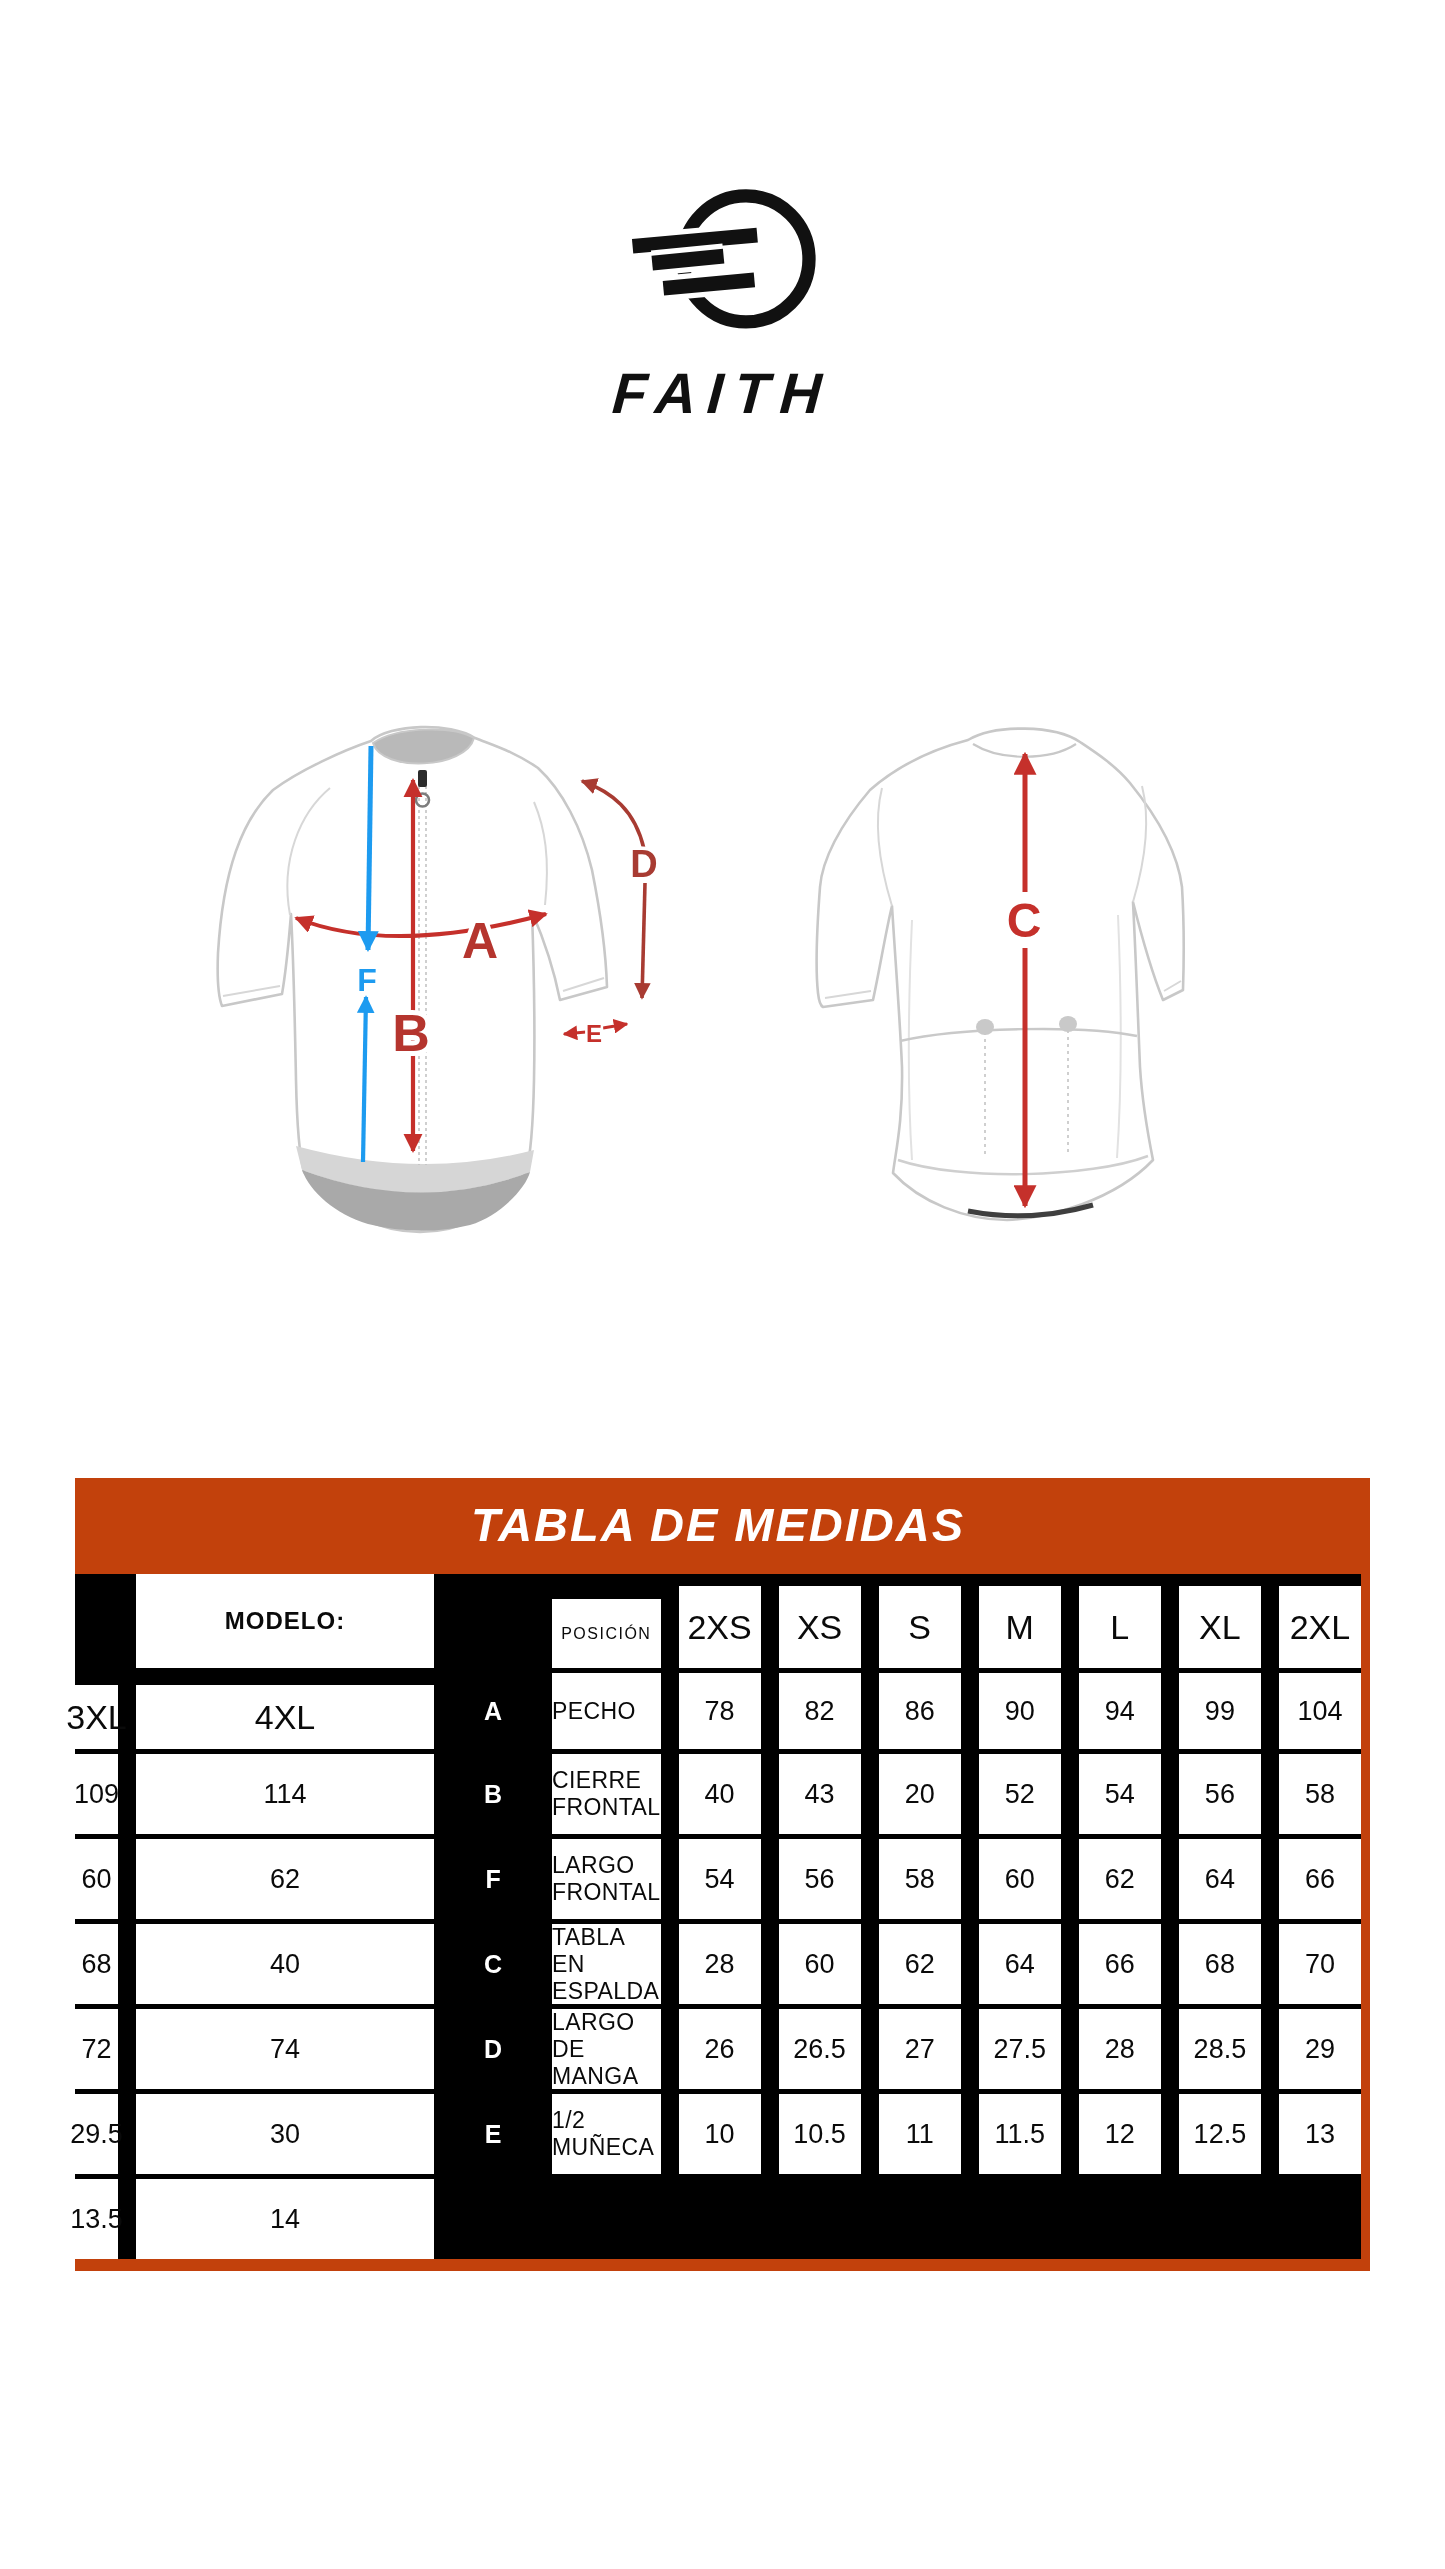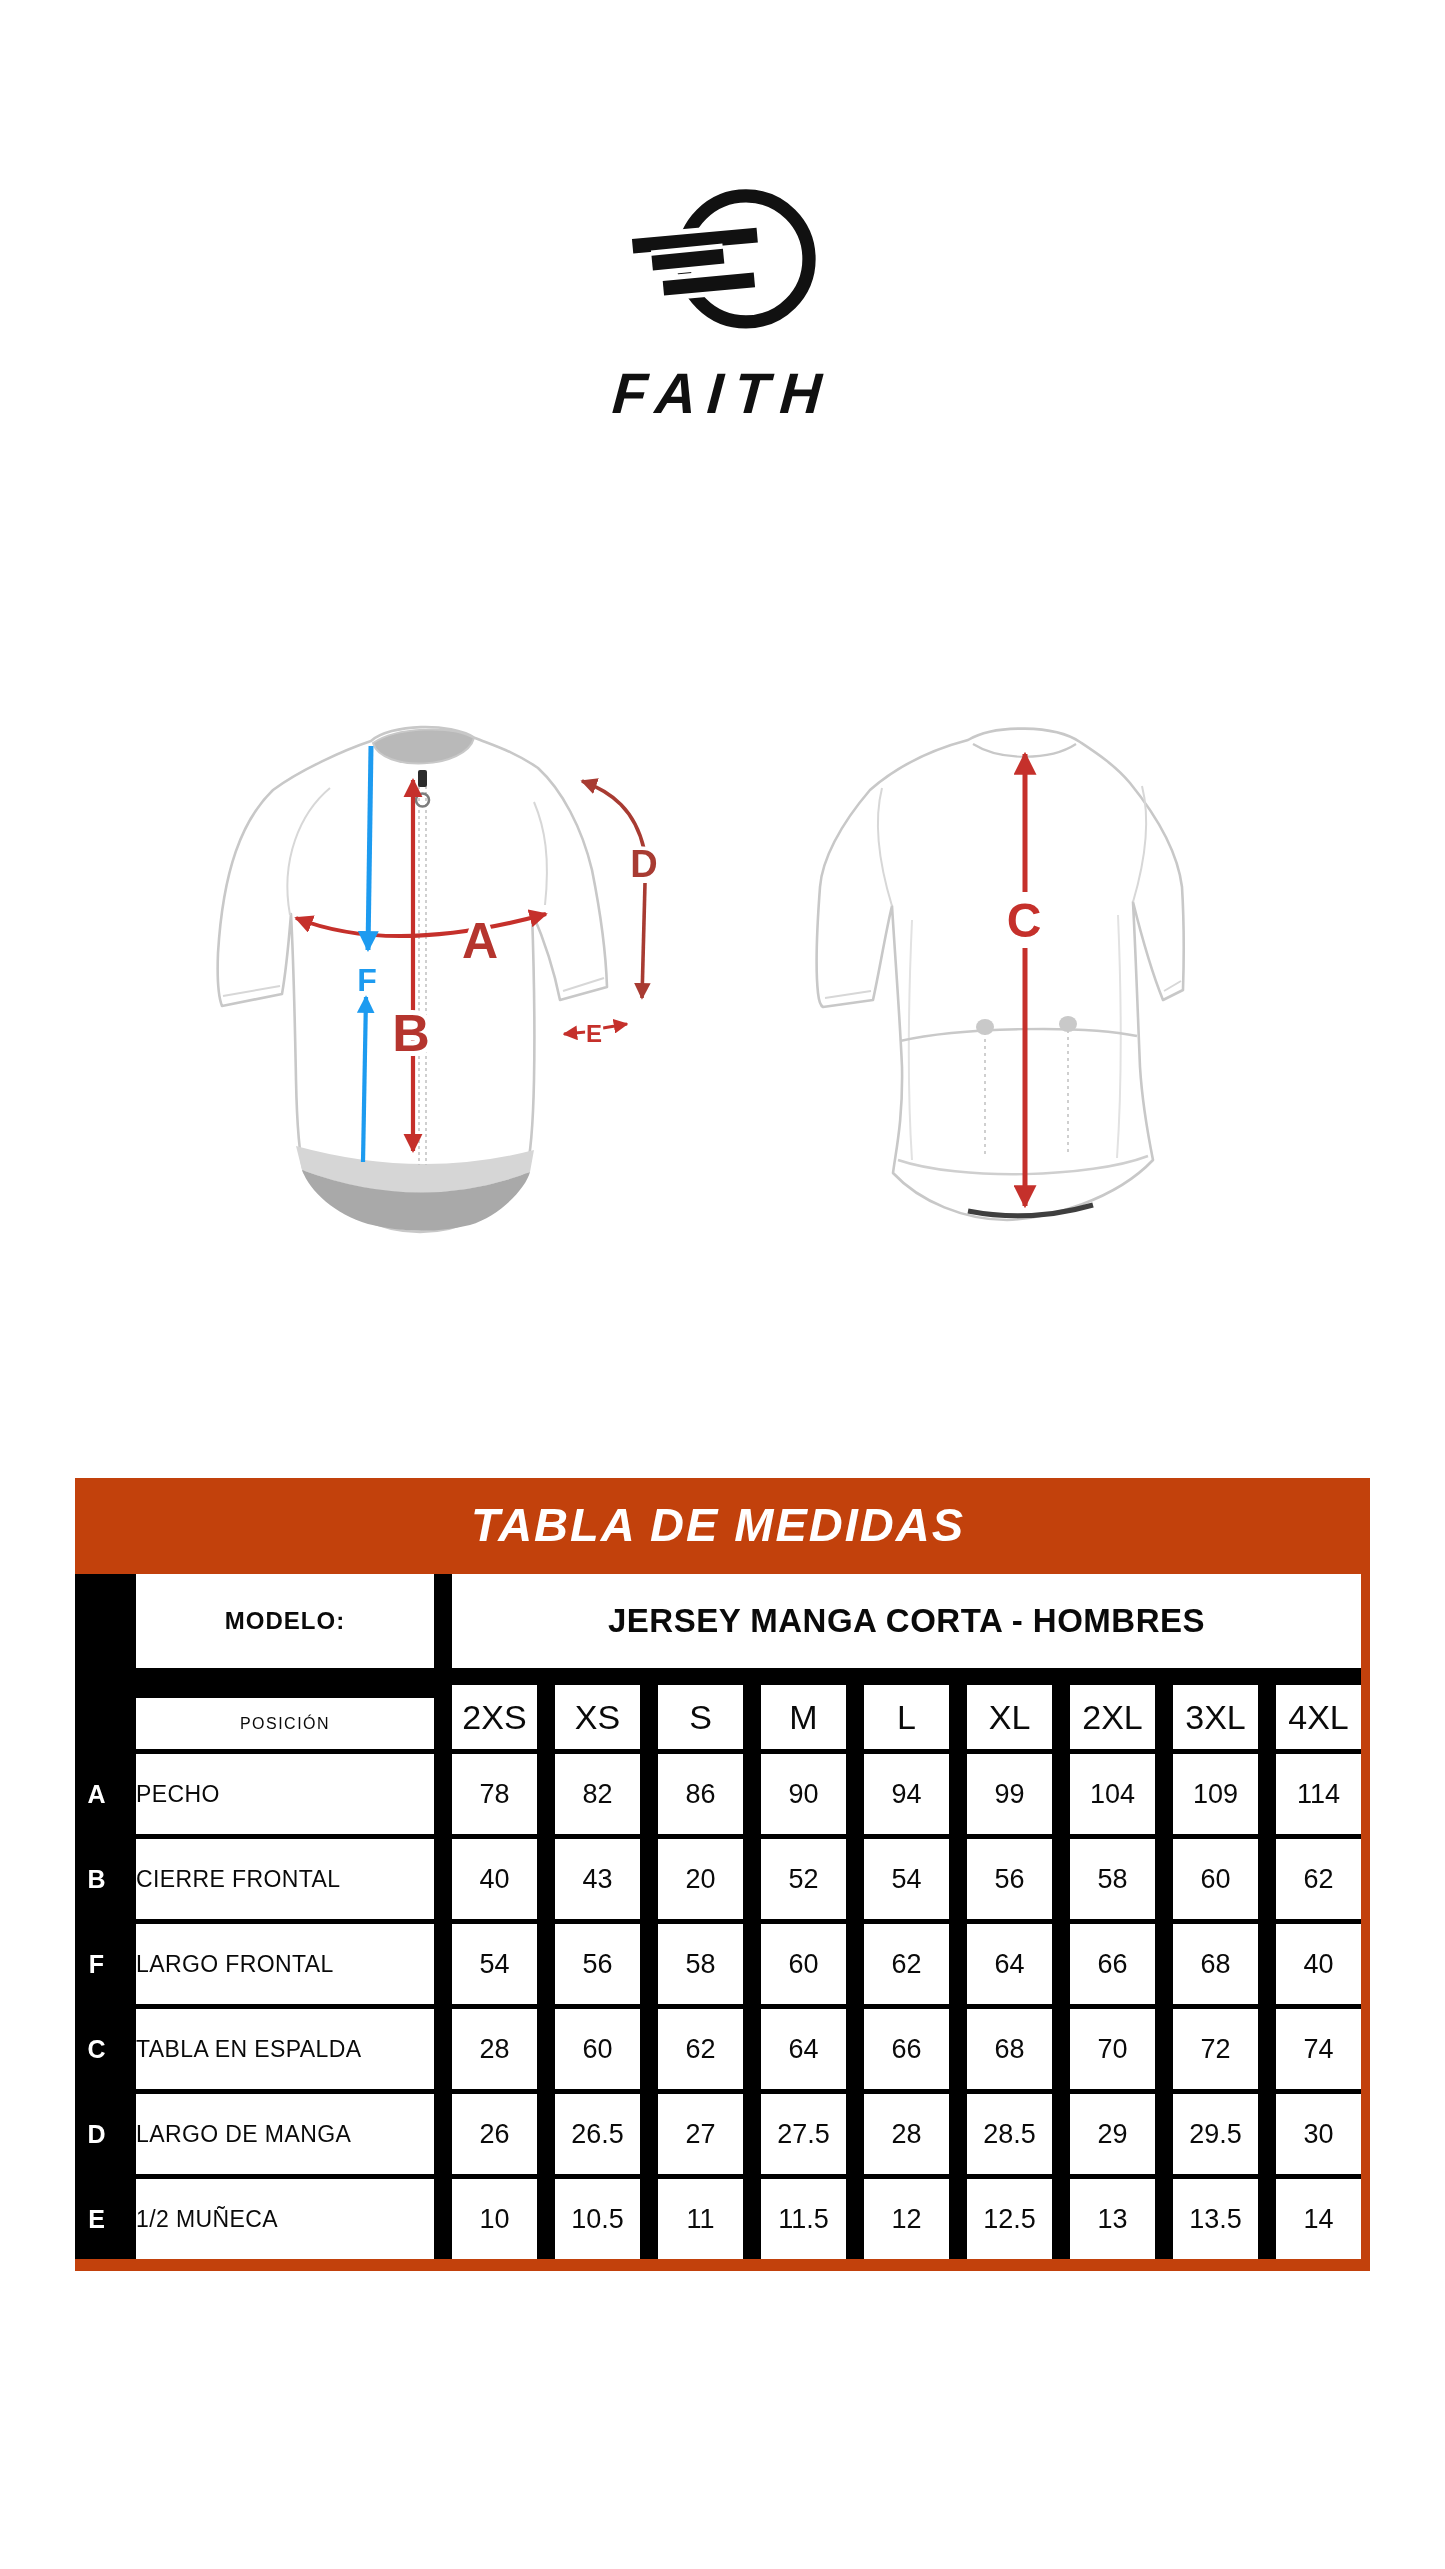--- a/index.html
+++ b/index.html
@@ -148,21 +148,20 @@
     </g>
     <text x="894" y="227" text-anchor="middle" font-size="48" fill="#c5302b" stroke-width="9">C</text>
   </svg>
 
   <div class="size-table">
     <div class="table-title">TABLA DE MEDIDAS</div>
     <div class="grid">
 
       <div class="cell blank"></div>
       <div class="cell modelo-label">MODELO:</div>
-      <div class="cell modelo-value">JERSEY MANGA CORTA - HOMBRES</div>
 
       <div class="cell blank"></div>
       <div class="cell posicion">POSICIÓN</div>
       <div class="cell sizehdr">2XS</div>
       <div class="cell sizehdr">XS</div>
       <div class="cell sizehdr">S</div>
       <div class="cell sizehdr">M</div>
       <div class="cell sizehdr">L</div>
       <div class="cell sizehdr">XL</div>
       <div class="cell sizehdr">2XL</div>

